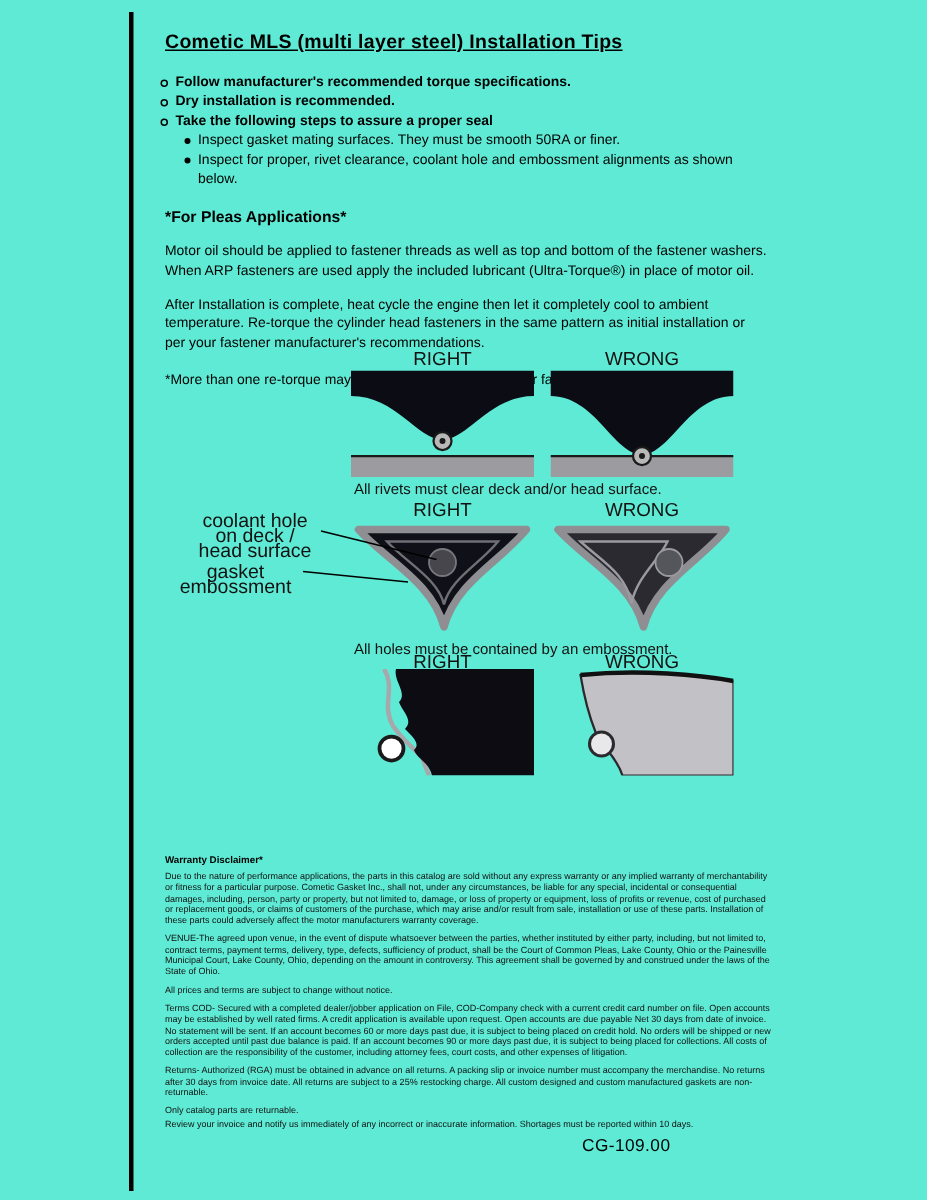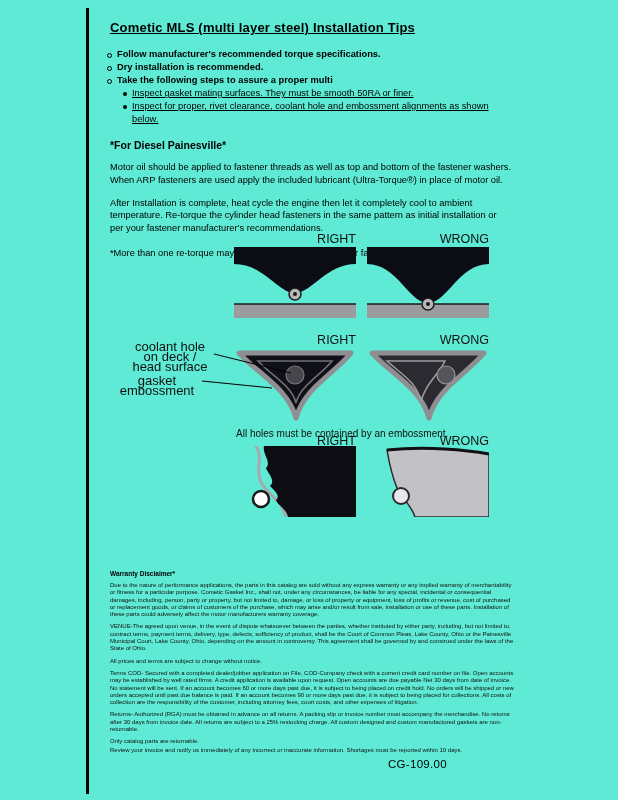--- a/index.html
+++ b/index.html
@@ -10,29 +10,29 @@
     color:#000;
   }
   .page { position:relative; width:618px; height:800px; background:#5eead4; overflow:hidden; }
   .margin-bar { position:absolute; left:86px; top:8px; width:3px; height:786px; background:#000; }
 
   .content-top { position:absolute; left:104px; top:20px; width:412px; }
   .title { font-size:13px; font-weight:700; text-decoration:underline; margin:0 0 13px 6px; letter-spacing:.2px; }
 
   .tip { position:relative; padding-left:13px; font-size:9.3px; line-height:13px;font-weight:bold; }
   .tip::before { content:""; position:absolute; left:3px; top:4.5px; width:3px; height:3px; border:1px solid #000; border-radius:50%; }
-  .subtip { position:relative; margin-left:17px; padding-left:11px; font-size:9.3px; line-height:13px;text-decoration:underline; }
+  .subtip { position:relative; margin-left:17px; padding-left:11px; font-size:9.3px; line-height:13px; }
   .subtip::before { content:""; position:absolute; left:2px; top:4.5px; width:4px; height:4px; background:#000; border-radius:50%; }
 
   .diesel-heading { font-size:10.5px; font-weight:700; margin:13px 0 0 6px; }
   .para { font-size:9.3px; line-height:12.8px; margin:10px 0 0 6px; width:402px; }
   .note { margin-top:12px; }
 
   .figures { position:absolute; left:0; top:230px; width:618px; height:322px; }
-  .fig-label { position:absolute; width:122px; text-align:right; font-size:12.5px; color:#111; }
+  .fig-label { position:absolute; width:122px; text-align:center; font-size:12.5px; color:#111; }
   .fig-panel { position:absolute; width:122px; }
   .fig-panel svg { display:block; width:100%; height:100%; }
   .fig-caption { position:absolute; font-size:10px; line-height:11.5px; color:#111; }
   .annotation { position:absolute; font-size:13px; line-height:10px; text-align:center; color:#111; }
   .connectors { position:absolute; left:0; top:0; width:618px; height:322px; pointer-events:none; }
   .connectors line { stroke:#000; stroke-width:1; }
 
   .warranty { position:absolute; left:110px; top:570px; width:404px; }
   .w-heading { font-size:6.5px; font-weight:700; margin-bottom:5px; }
   .wpara { font-size:6px; line-height:7.3px; margin-bottom:5px; color:#111; }
@@ -43,25 +43,25 @@
 </head>
 <body>
 
 <div class="page">
   <div class="margin-bar"></div>
 
   <div class="content-top">
     <h1 class="title">Cometic MLS (multi layer steel) Installation Tips</h1>
     <div class="tip">Follow manufacturer's recommended torque specifications.</div>
     <div class="tip">Dry installation is recommended.</div>
-    <div class="tip">Take the following steps to assure a proper multi</div>
+    <div class="tip">Take the following steps to assure a proper seal</div>
     <div class="subtip">Inspect gasket mating surfaces.  They must be smooth 50RA or finer.</div>
     <div class="subtip">Inspect for proper, rivet clearance, coolant hole and embossment alignments as shown below.</div>
 
-    <h2 class="diesel-heading">*For Diesel Painesville*</h2>
+    <h2 class="diesel-heading">*For Pleas Applications*</h2>
     <p class="para">Motor oil should be applied to fastener threads as well as top and bottom of the fastener washers. When ARP fasteners are used apply the included lubricant (Ultra-Torque®) in place of motor oil.</p>
     <p class="para">After Installation is complete, heat cycle the engine then let it completely cool to ambient temperature. Re-torque the cylinder head fasteners in the same pattern as initial installation or per your fastener manufacturer's recommendations.</p>
     <p class="para note">*More than one re-torque may be required to achieve proper fastener stretch*</p>
   </div>
 
   <div class="figures">
 
     <div class="fig-label" style="left:234px; top:2px;">RIGHT</div>
     <div class="fig-label" style="left:367px; top:2px;">WRONG</div>
 
@@ -76,20 +76,21 @@
     </div>
     <div class="fig-panel" style="left:367px; top:17px; height:71px;">
       <svg viewBox="0 0 122 71">
         <rect x="0" y="57" width="122" height="14" fill="#9c9ca0"></rect>
         <line x1="0" y1="57" x2="122" y2="57" stroke="#1a1a1a" stroke-width="1.5"></line>
         <path d="M0,0 H122 V17 C92,17 80,56 61,56 C42,56 30,17 0,17 Z" fill="#0c0c14"></path>
         <circle cx="61" cy="57" r="6" fill="#b8b8b8" stroke="#1a1a1a" stroke-width="1.5"></circle>
         <circle cx="61" cy="57" r="2" fill="#1a1a1a"></circle>
       </svg>
     </div>
+    <div class="fig-caption" style="left:236px; top:91px;">All rivets must clear deck and/or head surface.</div>
 
     <div class="fig-label" style="left:234px; top:103px;">RIGHT</div>
     <div class="fig-label" style="left:367px; top:103px;">WRONG</div>
 
     <div class="annotation" style="left:128px; top:112px; width:84px;">coolant hole on deck / head surface</div>
     <div class="annotation" style="left:114px; top:146px; width:86px;">gasket embossment</div>
 
     <div class="fig-panel" style="left:234px; top:118px; height:76px;">
       <svg viewBox="0 0 122 76">
         <path d="M5,5 H117 C100,26 70,40 62,70 C54,40 24,26 5,5 Z" fill="#101018" stroke="#8f8f93" stroke-width="5" stroke-linejoin="round"></path>

